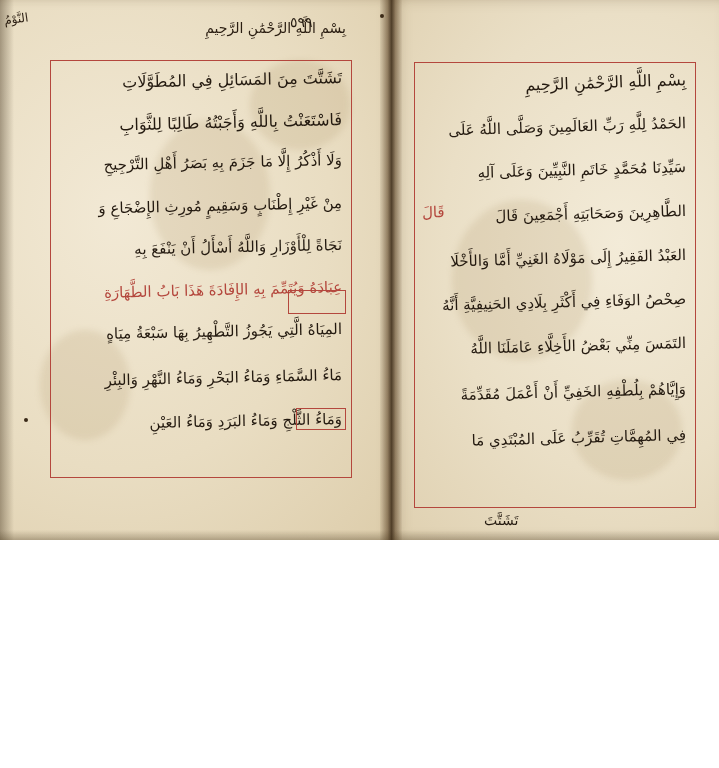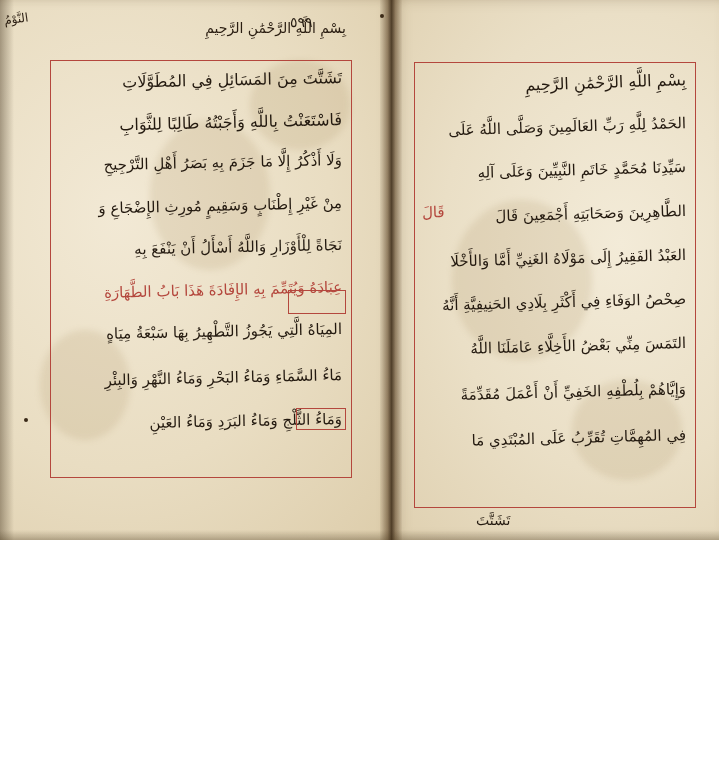--- a/index.html
+++ b/index.html
@@ -200,21 +200,21 @@
     <div class="line" style="left:30px; top:116px; width:264px; font-size:15px; transform:rotate(-1.8deg);">الحَمْدُ لِلَّهِ رَبِّ العَالَمِينَ وَصَلَّى اللَّهُ عَلَى</div>
     <div class="line" style="left:30px; top:160px; width:264px; font-size:15px; transform:rotate(-1.6deg);">سَيِّدِنَا مُحَمَّدٍ خَاتَمِ النَّبِيِّينَ وَعَلَى آلِهِ</div>
     <div class="line" style="left:30px; top:204px; width:264px; font-size:15px; transform:rotate(-1.6deg);">الطَّاهِرِينَ وَصَحَابَتِهِ أَجْمَعِينَ  قَالَ</div>
     <div class="line ink-red" style="left:30px; top:204px; width:60px; font-size:15px; transform:rotate(-1.6deg); text-align:left;">قَالَ</div>
     <div class="line" style="left:30px; top:248px; width:264px; font-size:15px; transform:rotate(-1.6deg);">العَبْدُ الفَقِيرُ إِلَى مَوْلَاهُ الغَنِيِّ أَمَّا وَالأَخْلَا</div>
     <div class="line" style="left:30px; top:292px; width:264px; font-size:15px; transform:rotate(-1.5deg);">صِحْصُ الوَفَاءِ فِي أَكْثَرِ بِلَادِي الحَنِيفِيَّةِ أَنَّهُ</div>
     <div class="line" style="left:30px; top:336px; width:264px; font-size:15px; transform:rotate(-1.5deg);">التَمَسَ مِنِّي بَعْضُ الأَخِلَّاءِ عَامَلَنَا اللَّهُ</div>
     <div class="line" style="left:30px; top:382px; width:264px; font-size:15px; transform:rotate(-1.5deg);">وَإِيَّاهُمْ بِلُطْفِهِ الخَفِيِّ أَنْ أَعْمَلَ مُقَدِّمَةً</div>
     <div class="line" style="left:30px; top:428px; width:264px; font-size:15px; transform:rotate(-1.5deg);">فِي المُهِمَّاتِ تُقَرِّبُ عَلَى المُبْتَدِي مَا</div>
 
-    <div class="catchword" style="left:84px; top:512px;">تَشَتَّتَ</div>
+    <div class="catchword" style="left:92px; top:512px;">تَشَتَّتَ</div>
   </div>
 
   <div class="spine"></div>
   <div class="edge-shadow-left"></div>
   <div class="edge-shadow-bottom"></div>
 </div>
 
 <div id="blank-area"></div>
 
 </body></html>

